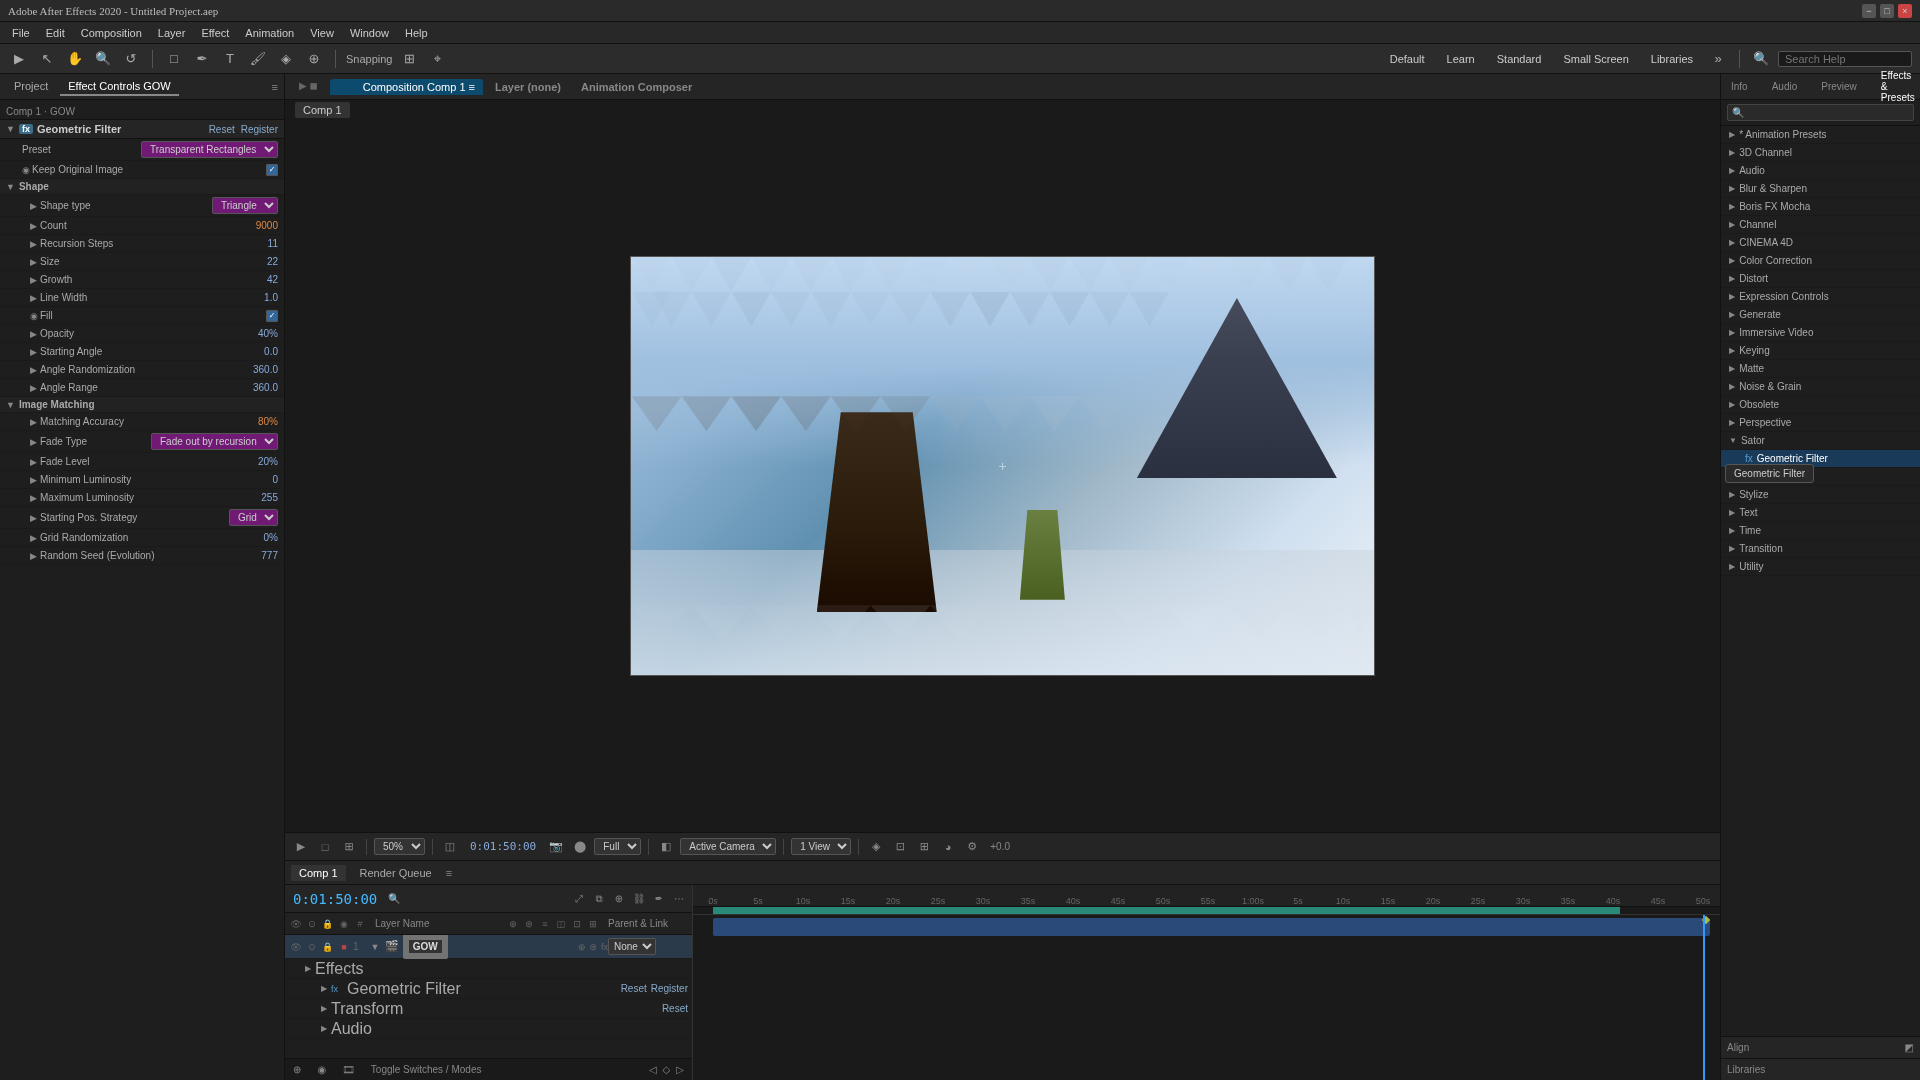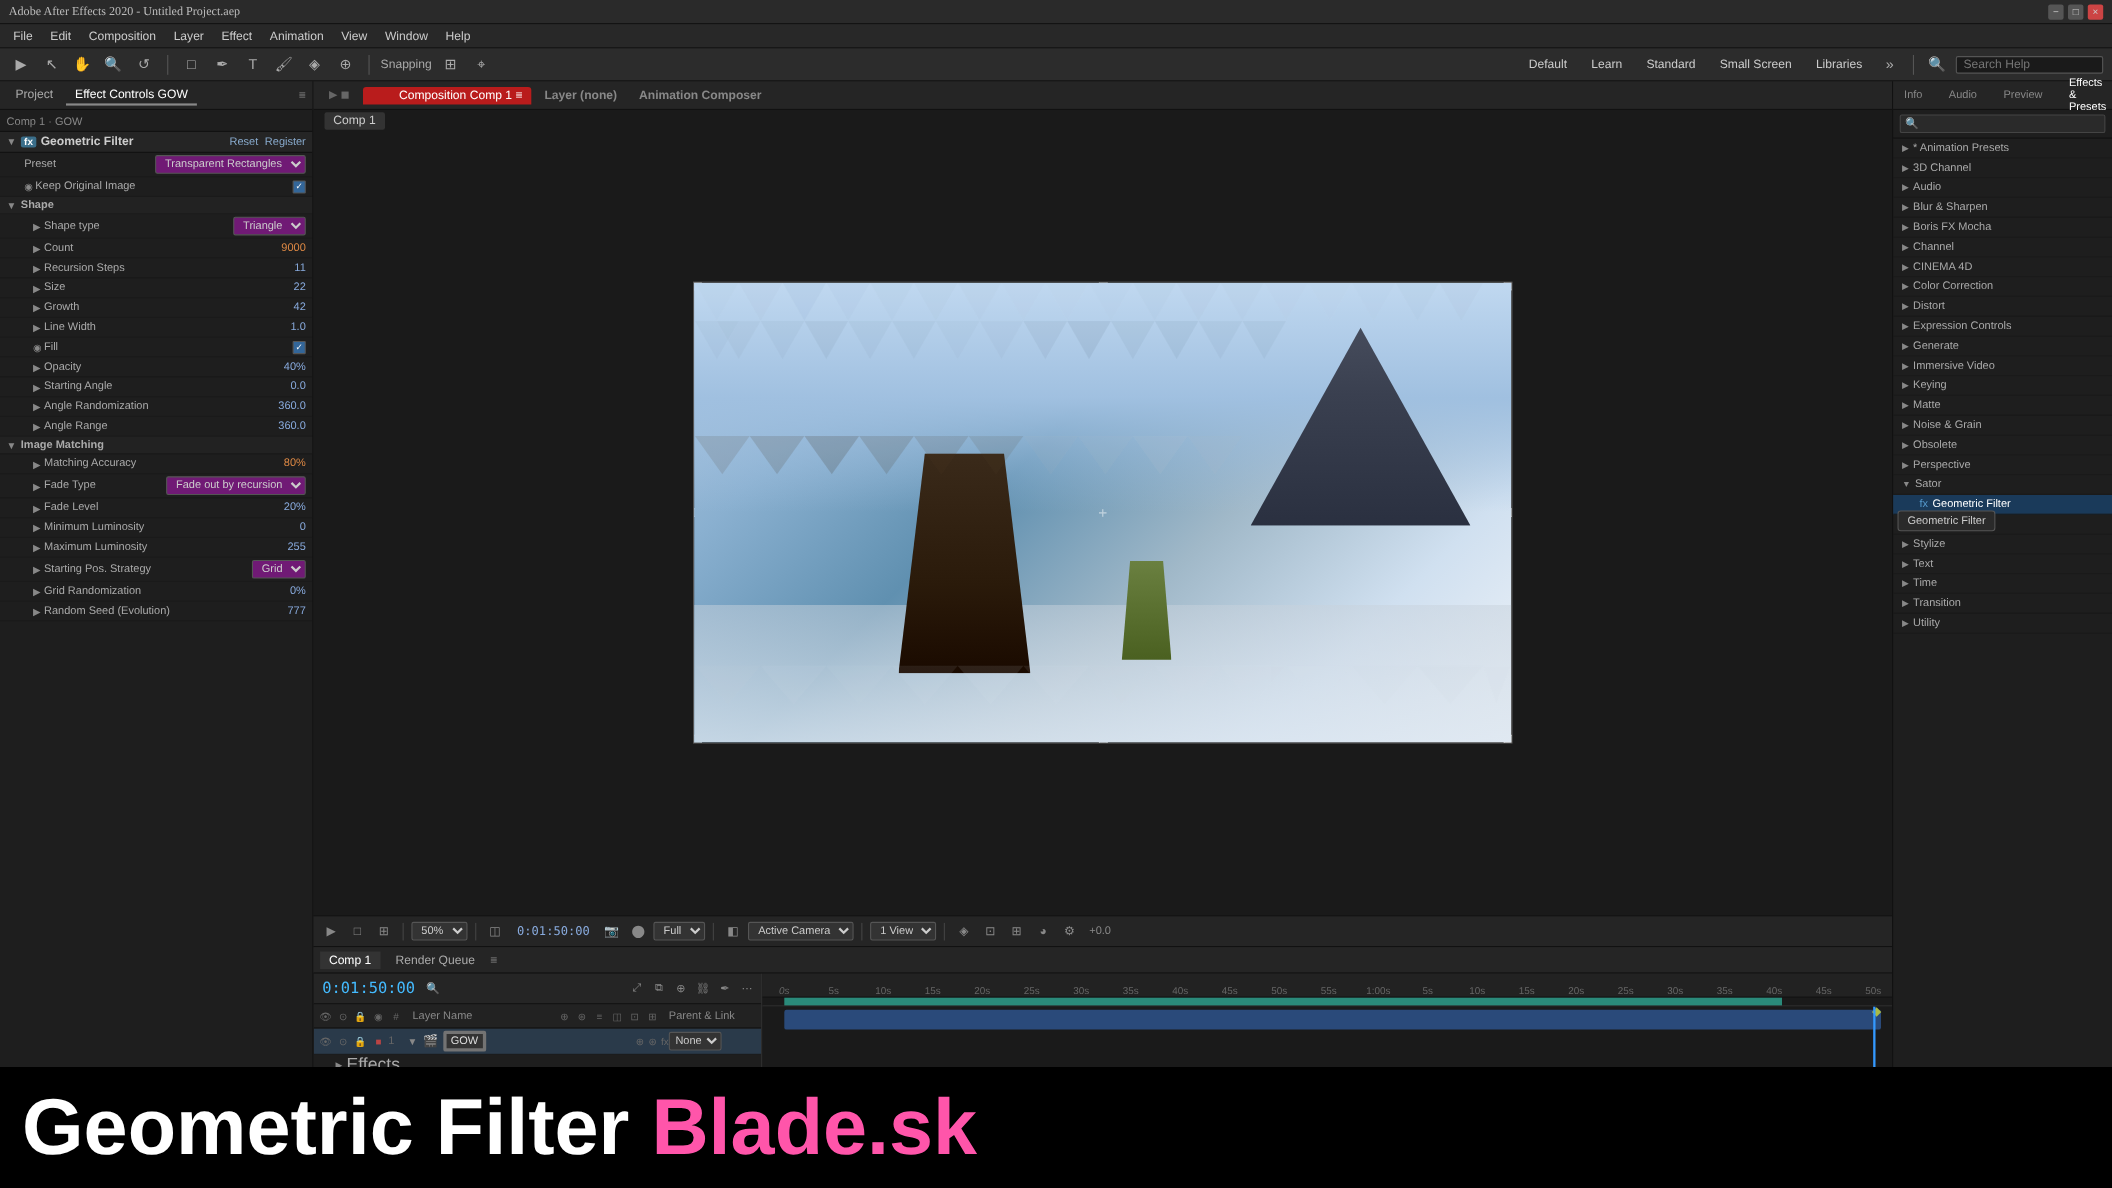--- a/index.html
+++ b/index.html
@@ -239,21 +239,21 @@
       padding: 0 6px;
       border-bottom: 1px solid #111;
       gap: 4px;
     }
     .comp-tab {
       padding: 2px 8px;
       font-size: 11px;
       color: #aaa;
       cursor: pointer;
     }
-    .comp-tab.active { color: #fff; background: #b91c1c; border-radius: 3px 3px 0 0; padding-left: 33px; }
+    .comp-tab.active { color: #fff; background: #0c4a6e; border-radius: 3px 3px 0 0; padding-left: 33px; }
     .comp-tab-secondary { padding: 2px 8px; font-size: 11px; color: #888; cursor: pointer; font-weight: bold; }
 
     
     #viewer {
       flex: 1;
       background: #1a1a1a;
       position: relative;
       display: flex;
       align-items: center;
       justify-content: center;
@@ -427,23 +427,24 @@
     .layer-row.selected { background: #2a3a4a; }
     .lr-icons { display: flex; gap: 2px; align-items: center; min-width: 80px; }
     .lr-icon { width: 14px; height: 14px; color: #666; display: flex; align-items: center; justify-content: center; font-size: 9px; }
     .lr-name-col { flex: 1; display: flex; align-items: center; gap: 4px; }
     .lr-num { font-size: 10px; color: #666; min-width: 16px; }
     .lr-vis { width: 12px; height: 12px; display: flex; align-items: center; justify-content: center; font-size: 9px; color: #888; }
     .lr-layer-name {
       font-size: 10px;
       color: #ddd;
       background: #333;
-      border: 3px solid #737373;
+      border: 6px solid #737373;
       border-radius: 2px;
       padding: 1px 4px;
+      font-weight: bold;
     }
 
     
     .sublayer-row {
       height: 20px;
       display: flex;
       align-items: center;
       border-bottom: 1px solid #1a1a1a;
       padding: 0 4px;
       background: #1e1e1e;
@@ -1203,25 +1204,20 @@
 
             <div style="position:absolute;left:1010px;top:0;bottom:0;width:1px;background:#3366aa;"></div>
             <div style="position:absolute;left:1010px;top:2px;width:6px;height:6px;background:#aabb44;transform:rotate(45deg);"></div>
 
             <div id="playhead" style="left:1010px;"></div>
           </div>
         </div>
       </div>
     </div>
 
-    <div id="bottom-text">
-      <div class="big-text">
-        <span>Geometric Filter </span><span class="highlight">Blade.sk</span>
-      </div>
-    </div>
   </div>
 
   <div id="right-panel">
     <div class="rp-tabs">
       <span class="rp-tab">Info</span>
       <span class="rp-tab">Audio</span>
       <span class="rp-tab">Preview</span>
       <span class="rp-tab active">Effects &amp; Presets</span>
     </div>
 

